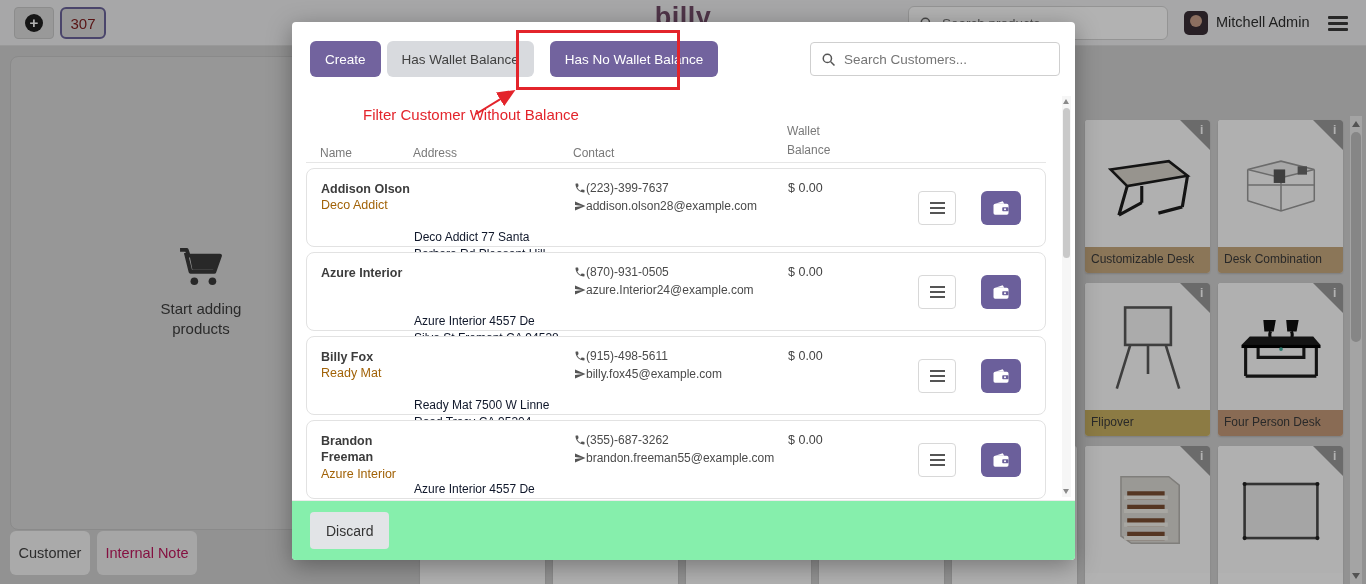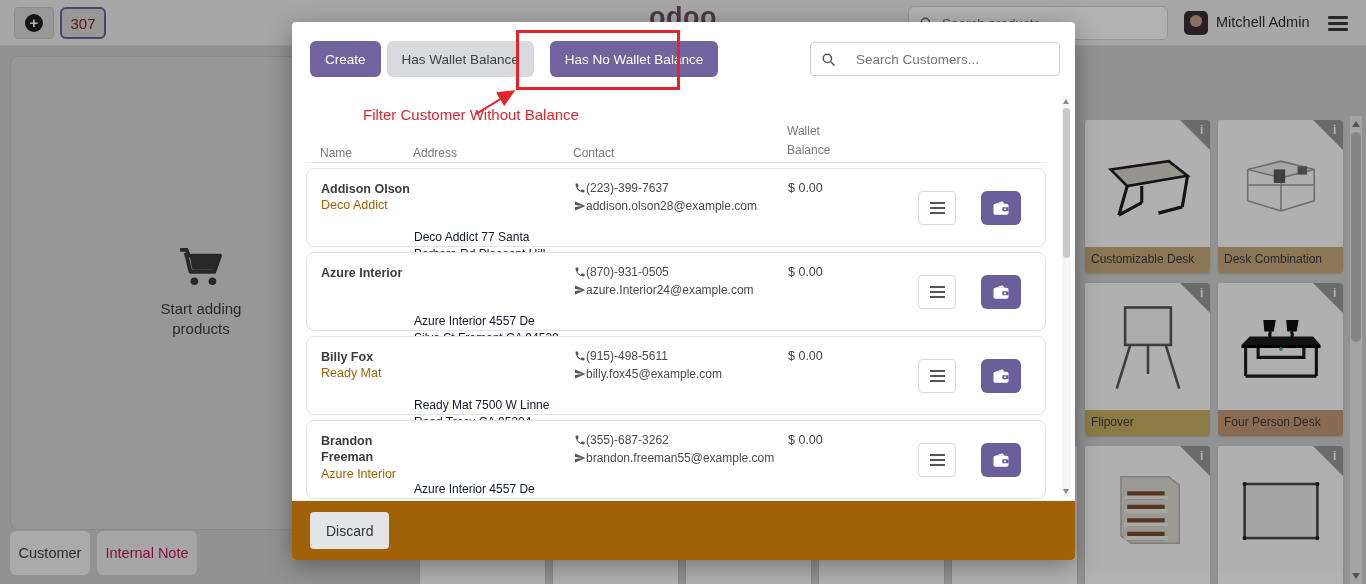--- a/index.html
+++ b/index.html
@@ -46,21 +46,21 @@
   
   .overlay { position:absolute; left:0; top:0; width:1366px; height:584px; background:rgba(0,0,0,.30); z-index:10; }
 
   
   .modal { position:absolute; left:292px; top:22px; width:783px; height:538px; background:#fff; border-radius:4px; box-shadow:0 6px 24px rgba(0,0,0,.35); z-index:20; }
   .m-head { position:absolute; left:18px; top:19px; display:flex; align-items:center; }
   .mbtn { height:36px; border:none; border-radius:6px; font-size:13.5px; font-family:inherit; padding:0 15px; cursor:pointer; }
   .mbtn-purple { background:#72639e; color:#fff; }
   .mbtn-gray { background:#d8dade; color:#3f3f3f; margin-left:6px; }
   .mbtn-nowallet { margin-left:16px; }
-  .search-customers { position:absolute; left:518px; top:20px; width:250px; height:34px; border:1px solid #cfcfcf; border-radius:4px; display:flex; align-items:center; padding:0 10px; gap:20px; background:#fff; }
+  .search-customers { position:absolute; left:518px; top:20px; width:250px; height:34px; border:1px solid #cfcfcf; border-radius:4px; display:flex; align-items:center; padding:0 10px; gap:8px; background:#fff; }
   .search-customers input { border:none; outline:none; flex:1; font-size:13.5px; color:#444; background:transparent; font-family:inherit; }
 
   .thead { position:absolute; left:14px; top:100px; width:740px; display:flex; align-items:flex-end; font-size:12px; color:#797979; padding:0 14px; }
   .thead .c1 { width:93px; } .thead .c2 { width:160px; } .thead .c3 { width:214px; }
   .thead .c4 { width:54px; line-height:1.6; }
   .thr { position:absolute; left:14px; top:140px; width:740px; border-bottom:1px solid #e6e6e6; }
 
   .rows { position:absolute; left:14px; top:146px; width:740px; }
   .crow { position:relative; height:79px; margin-bottom:5px; border:1px solid #e2e2e2; border-radius:8px; padding:12px 14px; display:flex; align-items:flex-start; background:#fff; }
   .crow .c1 { width:93px; font-size:12.5px; }
@@ -73,39 +73,39 @@
   .rbtns { margin-left:auto; margin-right:10px; align-self:center; display:flex; gap:25px; align-items:center; }
   .btn-list { width:38px; height:34px; background:#fff; border:1px solid #d8d8d8; border-radius:4px; display:flex; flex-direction:column; align-items:center; justify-content:center; gap:3px; cursor:pointer; }
   .btn-list span { width:15px; height:2px; background:#555; }
   .btn-wallet { width:40px; height:34px; background:#6b5f9b; border:none; border-radius:6px; display:flex; align-items:center; justify-content:center; cursor:pointer; }
 
   .mscroll { position:absolute; right:4px; top:74px; width:9px; height:401px; background:#f6f6f6; }
   .mscroll .thumb { position:absolute; left:1px; top:12px; width:7px; height:150px; background:#c9c9c9; border-radius:4px; }
   .mscroll .tri-up { border-bottom-color:#8a8a8a; left:1px; top:3px; border-left-width:3.5px; border-right-width:3.5px; border-bottom-width:5px; }
   .mscroll .tri-down { border-top-color:#8a8a8a; left:1px; bottom:3px; border-left-width:3.5px; border-right-width:3.5px; border-top-width:5px; }
 
-  .m-foot { position:absolute; left:0; bottom:0; width:783px; height:60px; background:#a16207; border-top:1px solid #ececec; border-radius:0 0 4px 4px; }
+  .m-foot { position:absolute; left:0; bottom:0; width:783px; height:60px; background:#86efac; border-top:1px solid #ececec; border-radius:0 0 4px 4px; }
   .btn-discard { position:absolute; left:18px; top:11px; height:37px; padding:0 16px; background:#e2e4e7; border:none; border-radius:4px; font-size:14px; color:#333; font-family:inherit; cursor:pointer; }
 
   
   .red-box { position:absolute; left:516px; top:30px; width:164px; height:60px; border:3px solid #e3242b; z-index:30; pointer-events:none; }
   .annot-text { position:absolute; left:363px; top:106px; font-size:15px; color:#e3242b; z-index:30; }
   .annot-svg { position:absolute; left:0; top:0; width:1366px; height:584px; z-index:30; pointer-events:none; }
 </style>
 </head>
 <body>
 
 <div id="app">
 
   <div class="topbar">
     <div class="btn-plus">
       <div class="plus-circle">+</div>
     </div>
     <div class="badge-307">307</div>
-    <div class="logo">odoo</div>
+    <div class="logo">billy</div>
     <div class="search-products">
       <svg width="15" height="15" viewBox="0 0 20 20">
         <circle cx="8.5" cy="8.5" r="5.5" fill="none" stroke="#666" stroke-width="2"></circle>
         <line x1="13" y1="13" x2="18" y2="18" stroke="#666" stroke-width="2"></line>
       </svg>
       <input type="text" placeholder="Search products..." style="">
     </div>
     <div class="avatar"></div>
     <div class="user-name">Mitchell Admin</div>
     <div class="burger">

